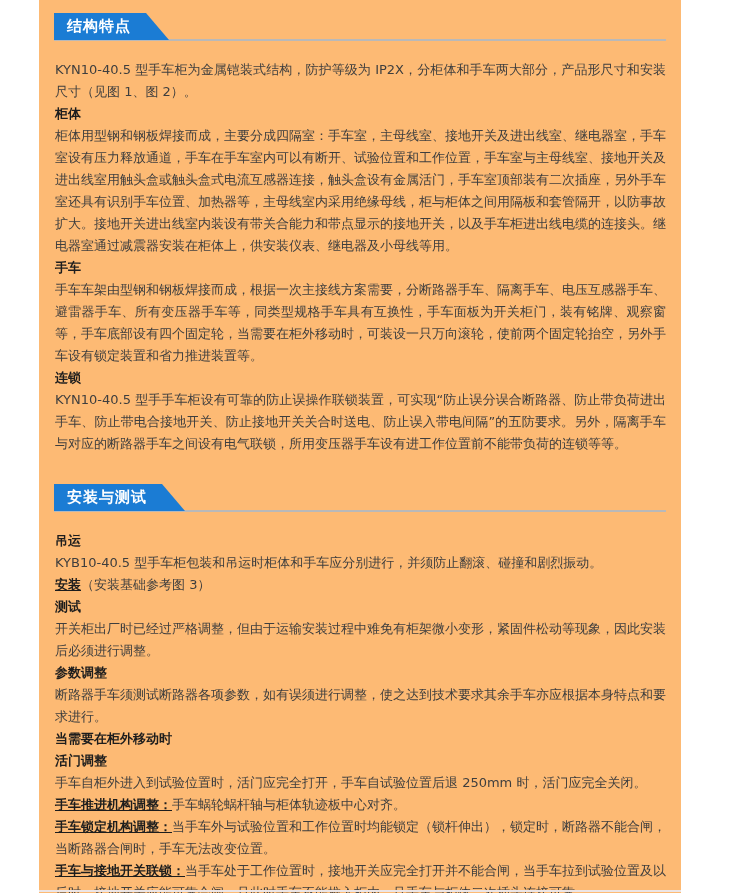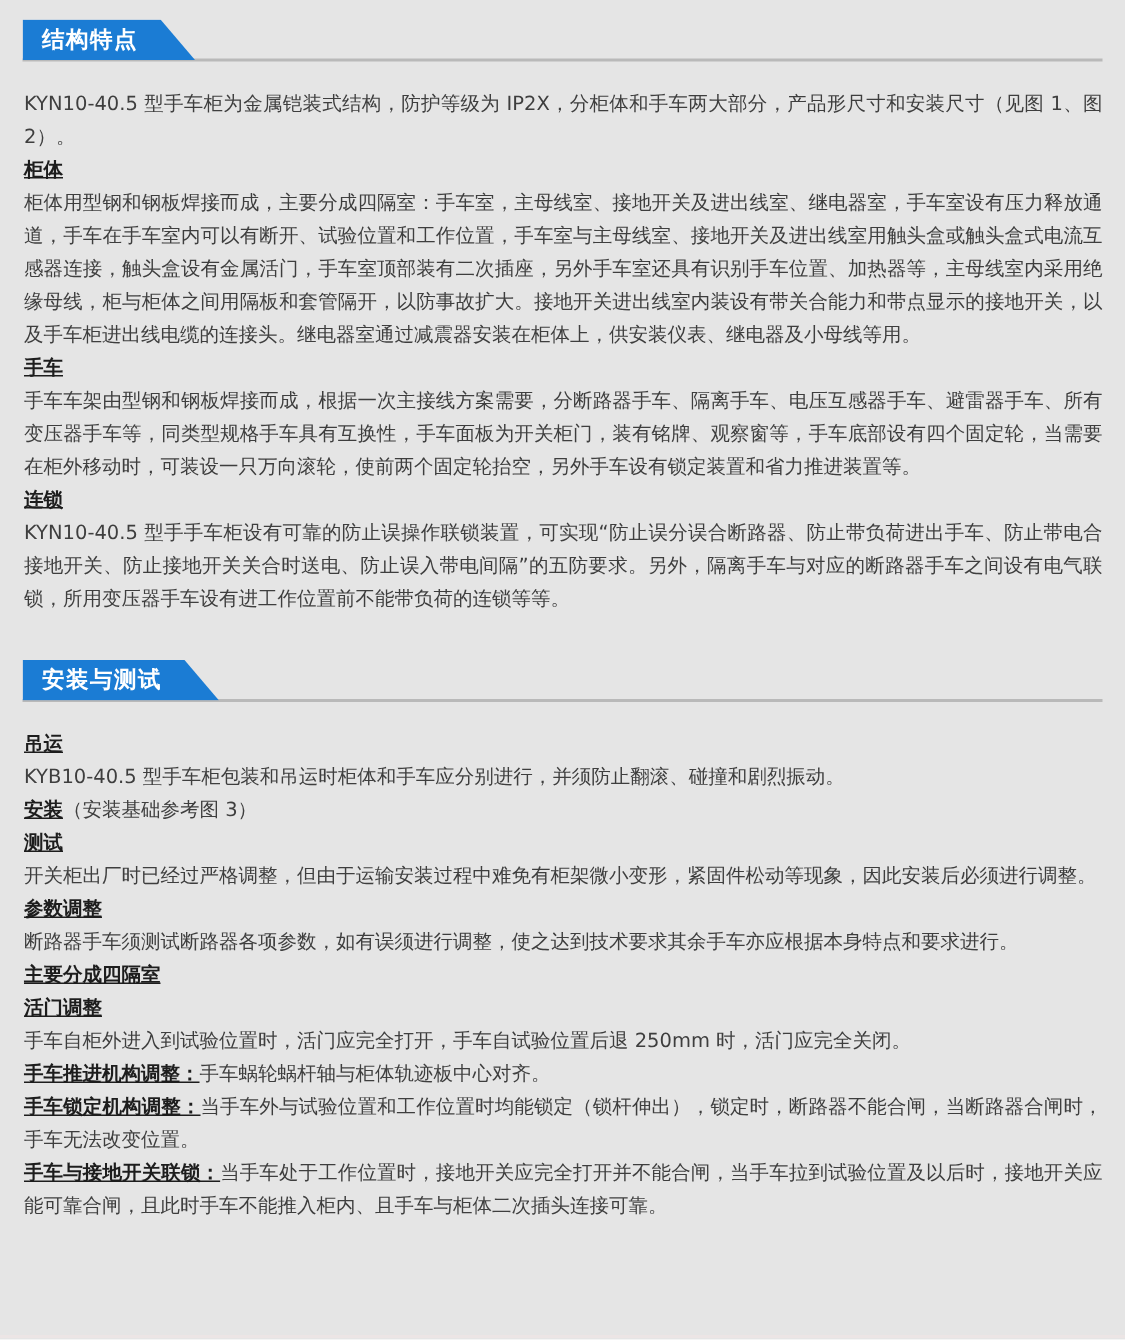--- a/index.html
+++ b/index.html
@@ -1,23 +1,24 @@
 <!DOCTYPE html>
 <html><head>
 <meta charset="utf-8">
 <style>
   html,body { margin:0; padding:0; background:#ffffff; }
   .page {
     position:relative;
-    width:750px; height:893px;
+    width:642px; height:893px;
     box-sizing:border-box;
     padding:13px 15px 0 15px;
-    background:#e5e5e5;
+    background:#fdba74;
     font-family:"DejaVu Sans","Liberation Sans",sans-serif;
     overflow:hidden;
+    margin-left:39px;
   }
   .section { position:relative; }
   .section + .section { margin-top:29px; }
   .section-header { position:relative; height:27px; }
   .section-header .rule {
     position:absolute; left:0; right:0; bottom:-1px; height:2px;
     background:#b9b9b9;
   }
   .banner {
     position:relative; z-index:1;
@@ -31,21 +32,21 @@
     clip-path:polygon(0 0, calc(100% - 23px) 0, 100% 100%, 0 100%);
   }
   .section-body {
     padding:19px 0 0 1px;
     font-size:13px;
     line-height:22px;
     color:#3e3e3e;
     text-align:justify;
   }
   .section-body p { margin:0; }
-  .heading { font-weight:bold; color:#1d1d1d;text-decoration:underline; }
+  .heading { font-weight:bold; color:#1d1d1d; }
   .lbl { font-weight:bold; color:#1d1d1d;text-decoration:underline; }
   .bottom-edge {
     position:absolute; left:0; bottom:1px; width:100%; height:2px;
     background:#ece5e5;
   }
 </style>
 </head>
 <body>
 
 <div class="page">
@@ -76,21 +77,21 @@
       </div>
     </div>
     <div class="section-body">
       <p class="heading">吊运</p>
       <p>KYB10-40.5 型手车柜包装和吊运时柜体和手车应分别进行，并须防止翻滚、碰撞和剧烈振动。</p>
       <p><span class="lbl">安装</span><span>（安装基础参考图 3）</span></p>
       <p class="heading">测试</p>
       <p>开关柜出厂时已经过严格调整，但由于运输安装过程中难免有柜架微小变形，紧固件松动等现象，因此安装后必须进行调整。</p>
       <p class="heading">参数调整</p>
       <p>断路器手车须测试断路器各项参数，如有误须进行调整，使之达到技术要求其余手车亦应根据本身特点和要求进行。</p>
-      <p class="heading">主要分成四隔室</p>
+      <p class="heading">当需要在柜外移动时</p>
       <p class="heading">活门调整</p>
       <p>手车自柜外进入到试验位置时，活门应完全打开，手车自试验位置后退 250mm 时，活门应完全关闭。</p>
       <p><span class="lbl">手车推进机构调整：</span><span>手车蜗轮蜗杆轴与柜体轨迹板中心对齐。</span></p>
       <p><span class="lbl">手车锁定机构调整：</span><span>当手车外与试验位置和工作位置时均能锁定（锁杆伸出），锁定时，断路器不能合闸，当断路器合闸时，手车无法改变位置。</span></p>
       <p><span class="lbl">手车与接地开关联锁：</span><span>当手车处于工作位置时，接地开关应完全打开并不能合闸，当手车拉到试验位置及以后时，接地开关应能可靠合闸，且此时手车不能推入柜内、且手车与柜体二次插头连接可靠。</span></p>
     </div>
   </div>
 
   <div class="bottom-edge"></div>
 </div>

